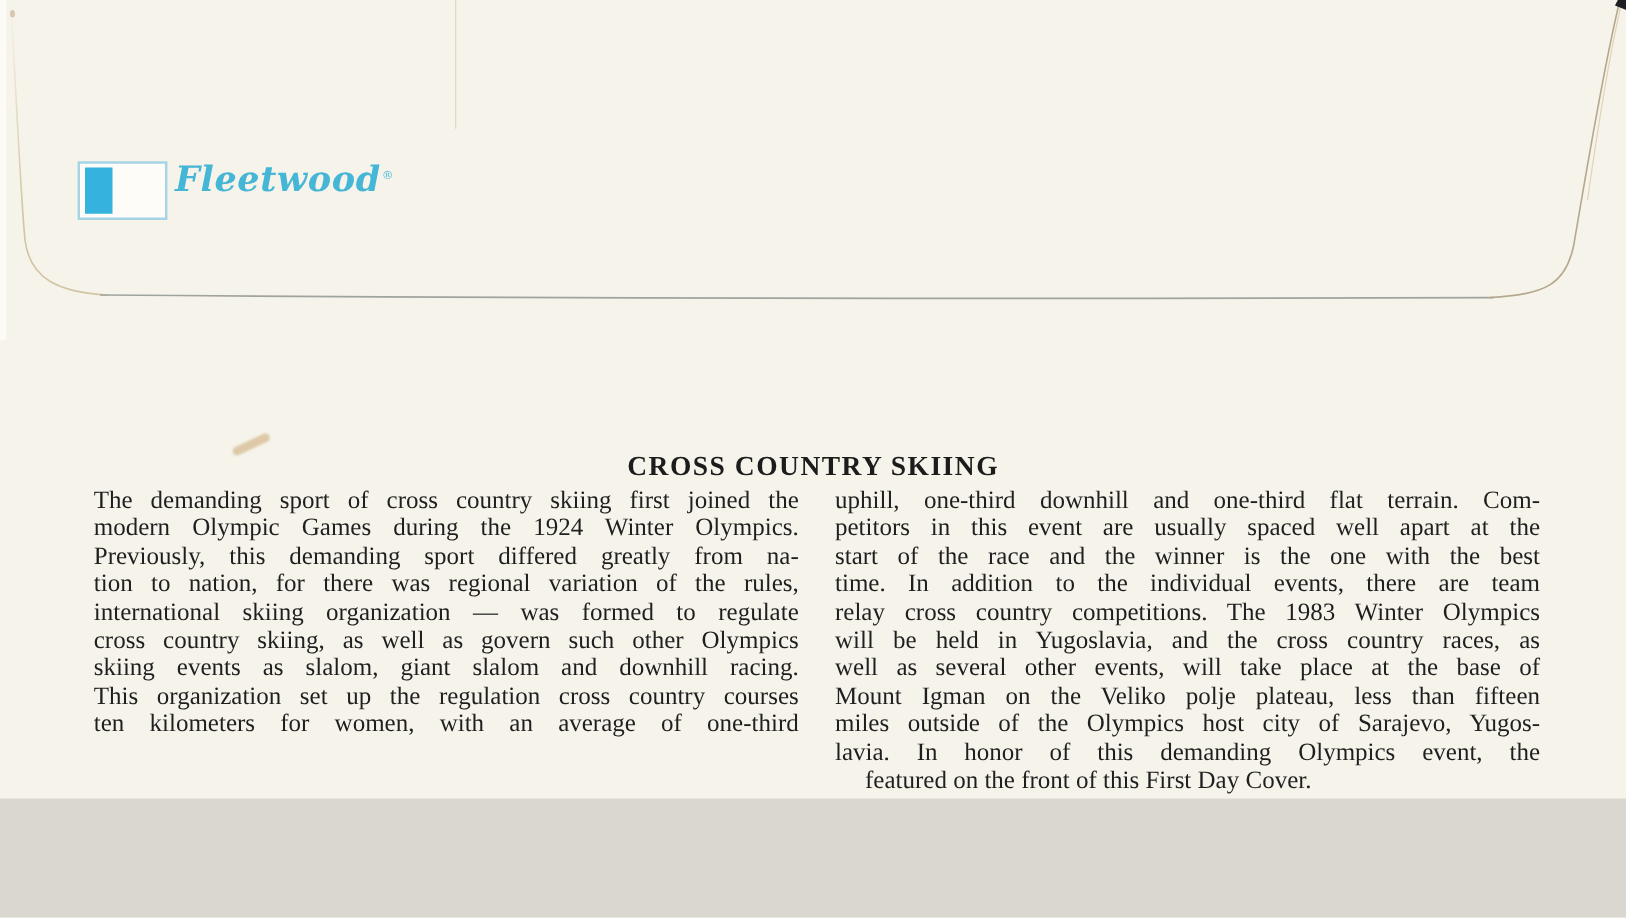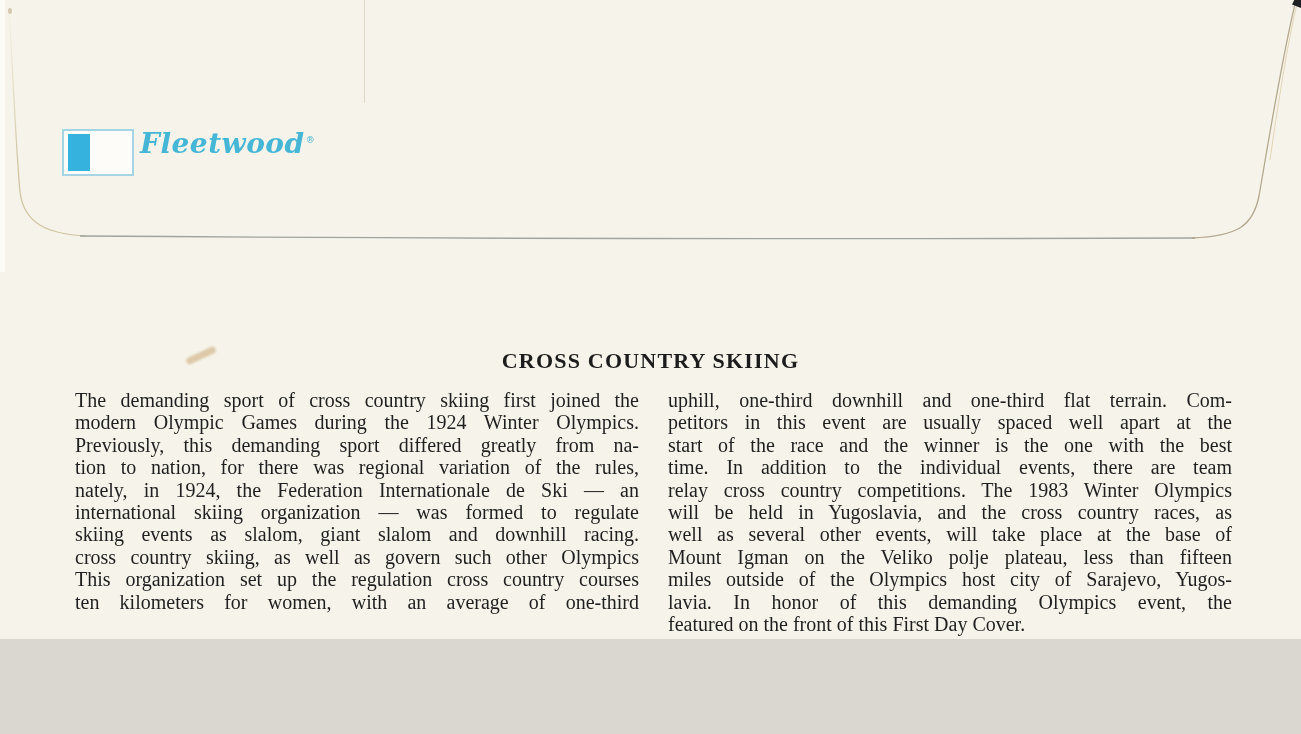--- a/index.html
+++ b/index.html
@@ -29,27 +29,27 @@
   
   .logo { position:absolute; left:62px; top:127px; height:52px; }
   .logo-box { position:absolute; left:0; top:2px; width:72px; height:47px;
     border:2px solid #a5d5e5; background:#fdfcf8; box-sizing:border-box; }
   .logo-fill { position:absolute; left:4px; top:3px; width:22px; height:37px; background:#35b2de; }
   .logo-script { position:absolute; left:78px; top:0; white-space:nowrap;
     font-family:"DejaVu Serif", serif; font-style:italic; font-weight:bold;
     font-size:28px; letter-spacing:.5px; color:#45b6d6; }
   .logo-script sup { font-size:9px; font-weight:normal; margin-left:1px; }
   
-  .title { position:absolute; top:348px; left:0; width:100%; text-align:center;
+  .title { position:absolute; top:360px; left:0; width:100%; text-align:center;
     font-weight:bold; font-size:22px; letter-spacing:1.2px; color:#1c1c1c; }
   .columns { position:absolute; top:389px; left:75px; width:1157px;
     display:flex; gap:29px; }
   .col { width:564px; font-size:20px; line-height:22.4px; color:#1f1f1f; }
   .tline { text-align:justify; text-align-last:justify; }
-  .col-right .tline:last-child { text-align-last:left; }
+  .col-right .tline:last-child { text-align-last:left;margin-left:24px; }
 </style>
 </head>
 <body>
 
 <div class="page">
 
   <svg class="flap-svg" viewBox="0 0 1301 734">
     <defs>
       <linearGradient id="fadeLeft" gradientUnits="userSpaceOnUse" x1="0" y1="0" x2="0" y2="170">
         <stop offset="0" stop-color="#d5c8a6" stop-opacity="0"></stop>
@@ -73,24 +73,23 @@
   </div>
 
   <div class="title">CROSS COUNTRY SKIING</div>
 
   <div class="columns">
     <div class="col col-left">
         <div class="tline">The demanding sport of cross country skiing first joined the</div>
         <div class="tline">modern Olympic Games during the 1924 Winter Olympics.</div>
         <div class="tline">Previously, this demanding sport differed greatly from na-</div>
         <div class="tline">tion to nation, for there was regional variation of the rules,</div>
-        <div class="tline">nately, in 1924, the Federation Internationale de Ski — an</div>
         <div class="tline">international skiing organization — was formed to regulate</div>
+        <div class="tline">cross country skiing, as well as govern such other Olympics</div>
         <div class="tline">skiing events as slalom, giant slalom and downhill racing.</div>
-        <div class="tline">cross country skiing, as well as govern such other Olympics</div>
         <div class="tline">This organization set up the regulation cross country courses</div>
         <div class="tline">ten kilometers for women, with an average of one-third</div>
       </div>
     <div class="col col-right">
         <div class="tline">uphill, one-third downhill and one-third flat terrain. Com-</div>
         <div class="tline">petitors in this event are usually spaced well apart at the</div>
         <div class="tline">start of the race and the winner is the one with the best</div>
         <div class="tline">time. In addition to the individual events, there are team</div>
         <div class="tline">relay cross country competitions. The 1983 Winter Olympics</div>
         <div class="tline">will be held in Yugoslavia, and the cross country races, as</div>

